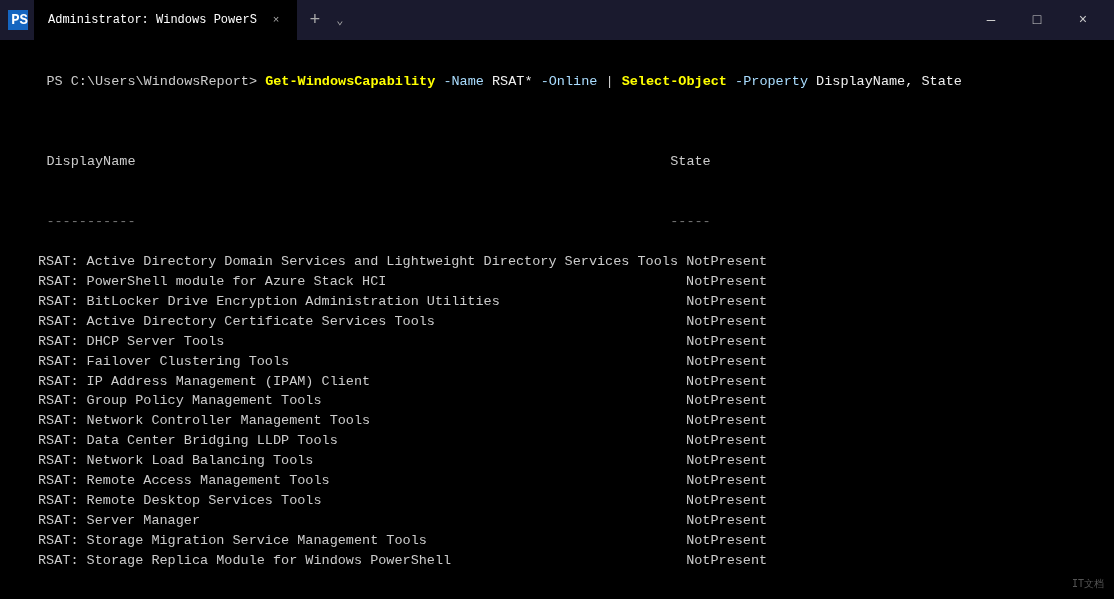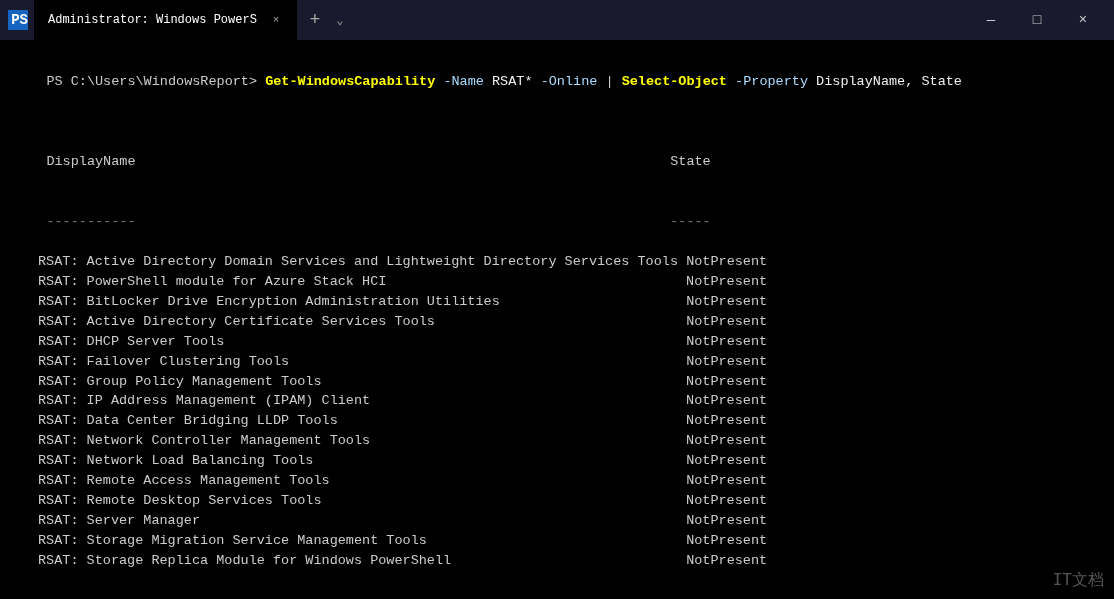--- a/index.html
+++ b/index.html
@@ -110,21 +110,21 @@
     .col-sep { color: #777; }
 
     .row-name { color: #cccccc; margin-left: 24px; }
     .row-state { color: #cccccc; }
 
     .watermark {
       position: fixed;
       bottom: 8px;
       right: 10px;
       color: #555;
-      font-size: 16px;
+      font-size: 10px;
       font-family: 'Consolas', monospace;
     }
   </style>
 </head>
 <body>
 
 <div class="title-bar">
   <div class="title-bar-left">
     <div class="title-bar-icon">
       <span>PS</span>
@@ -154,24 +154,24 @@
   <div class="line">
     <span class="col-sep">-----------</span><span style="color:#555">                                                                  </span><span class="col-sep">-----</span>
   </div>
   <div id="rows-container">
       <div class="line"><span class="row-name">RSAT: Active Directory Domain Services and Lightweight Directory Services Tools</span><span> </span><span class="row-state">NotPresent</span></div>
       <div class="line"><span class="row-name">RSAT: PowerShell module for Azure Stack HCI</span><span>                                     </span><span class="row-state">NotPresent</span></div>
       <div class="line"><span class="row-name">RSAT: BitLocker Drive Encryption Administration Utilities</span><span>                       </span><span class="row-state">NotPresent</span></div>
       <div class="line"><span class="row-name">RSAT: Active Directory Certificate Services Tools</span><span>                               </span><span class="row-state">NotPresent</span></div>
       <div class="line"><span class="row-name">RSAT: DHCP Server Tools</span><span>                                                         </span><span class="row-state">NotPresent</span></div>
       <div class="line"><span class="row-name">RSAT: Failover Clustering Tools</span><span>                                                 </span><span class="row-state">NotPresent</span></div>
+      <div class="line"><span class="row-name">RSAT: IP Address Management (IPAM) Client</span><span>                                       </span><span class="row-state">NotPresent</span></div>
       <div class="line"><span class="row-name">RSAT: Group Policy Management Tools</span><span>                                             </span><span class="row-state">NotPresent</span></div>
-      <div class="line"><span class="row-name">RSAT: IP Address Management (IPAM) Client</span><span>                                       </span><span class="row-state">NotPresent</span></div>
+      <div class="line"><span class="row-name">RSAT: Network Controller Management Tools</span><span>                                       </span><span class="row-state">NotPresent</span></div>
       <div class="line"><span class="row-name">RSAT: Data Center Bridging LLDP Tools</span><span>                                           </span><span class="row-state">NotPresent</span></div>
-      <div class="line"><span class="row-name">RSAT: Network Controller Management Tools</span><span>                                       </span><span class="row-state">NotPresent</span></div>
       <div class="line"><span class="row-name">RSAT: Network Load Balancing Tools</span><span>                                              </span><span class="row-state">NotPresent</span></div>
       <div class="line"><span class="row-name">RSAT: Remote Access Management Tools</span><span>                                            </span><span class="row-state">NotPresent</span></div>
       <div class="line"><span class="row-name">RSAT: Remote Desktop Services Tools</span><span>                                             </span><span class="row-state">NotPresent</span></div>
       <div class="line"><span class="row-name">RSAT: Server Manager</span><span>                                                            </span><span class="row-state">NotPresent</span></div>
       <div class="line"><span class="row-name">RSAT: Storage Migration Service Management Tools</span><span>                                </span><span class="row-state">NotPresent</span></div>
       <div class="line"><span class="row-name">RSAT: Storage Replica Module for Windows PowerShell</span><span>                             </span><span class="row-state">NotPresent</span></div>
     </div>
 
 </div>
 

